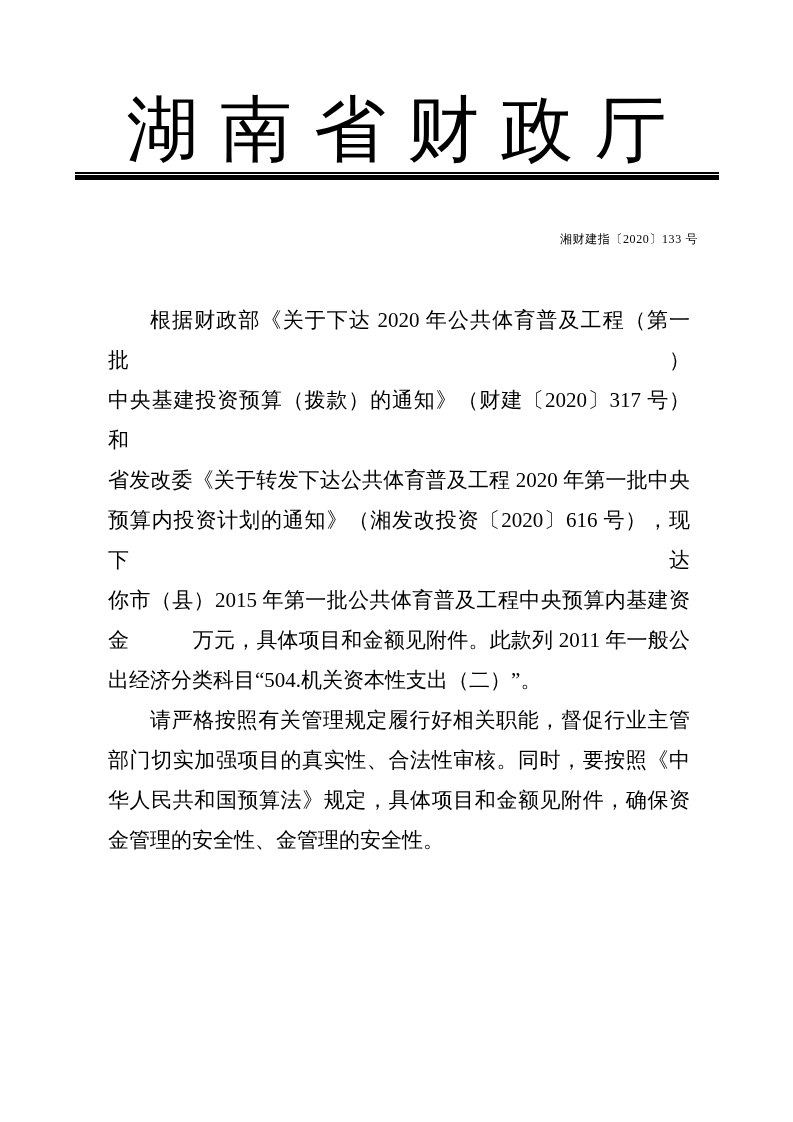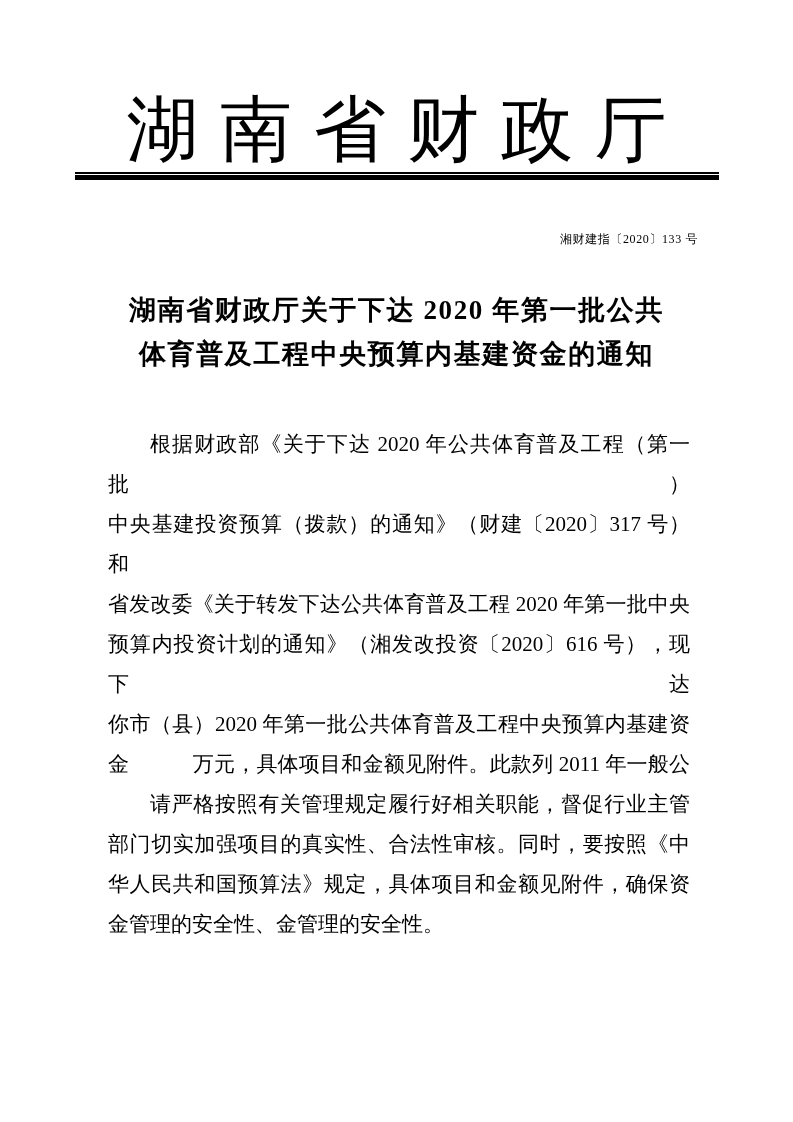--- a/index.html
+++ b/index.html
@@ -72,32 +72,29 @@
 <body>
 
 <div class="page">
 
   <div class="masthead-title">湖南省财政厅</div>
 
   <div class="rule-double"></div>
 
   <div class="doc-number">湘财建指〔2020〕133 号</div>
 
-  <div class="doc-title">
-    <div>湖南省财政厅关于下达 2020 年第一批公共</div>
-    <div>体育普及工程中央预算内基建资金的通知</div>
-  </div>
 
   <div class="body-text">
 
     <div class="line indent">根据财政部《关于下达 2020 年公共体育普及工程（第一批）</div>
     <div class="line">中央基建投资预算（拨款）的通知》（财建〔2020〕317 号）和</div>
     <div class="line">省发改委《关于转发下达公共体育普及工程 2020 年第一批中央</div>
     <div class="line">预算内投资计划的通知》（湘发改投资〔2020〕616 号），现下达</div>
-    <div class="line">你市（县）2020 年第一批公共体育普及工程中央预算内基建资</div>
+    <div class="line">你市（县）2015 年第一批公共体育普及工程中央预算内基建资</div>
     <div class="line">金　　　万元，具体项目和金额见附件。此款列 2011 年一般公</div>
+    <div class="line end">出经济分类科目“504.机关资本性支出（二）”。</div>
     <div class="line indent">请严格按照有关管理规定履行好相关职能，督促行业主管</div>
     <div class="line">部门切实加强项目的真实性、合法性审核。同时，要按照《中</div>
     <div class="line">华人民共和国预算法》规定，具体项目和金额见附件，确保资</div>
     <div class="line end">金管理的安全性、金管理的安全性。</div>
   </div>
 
 </div>
 
 </body></html>

